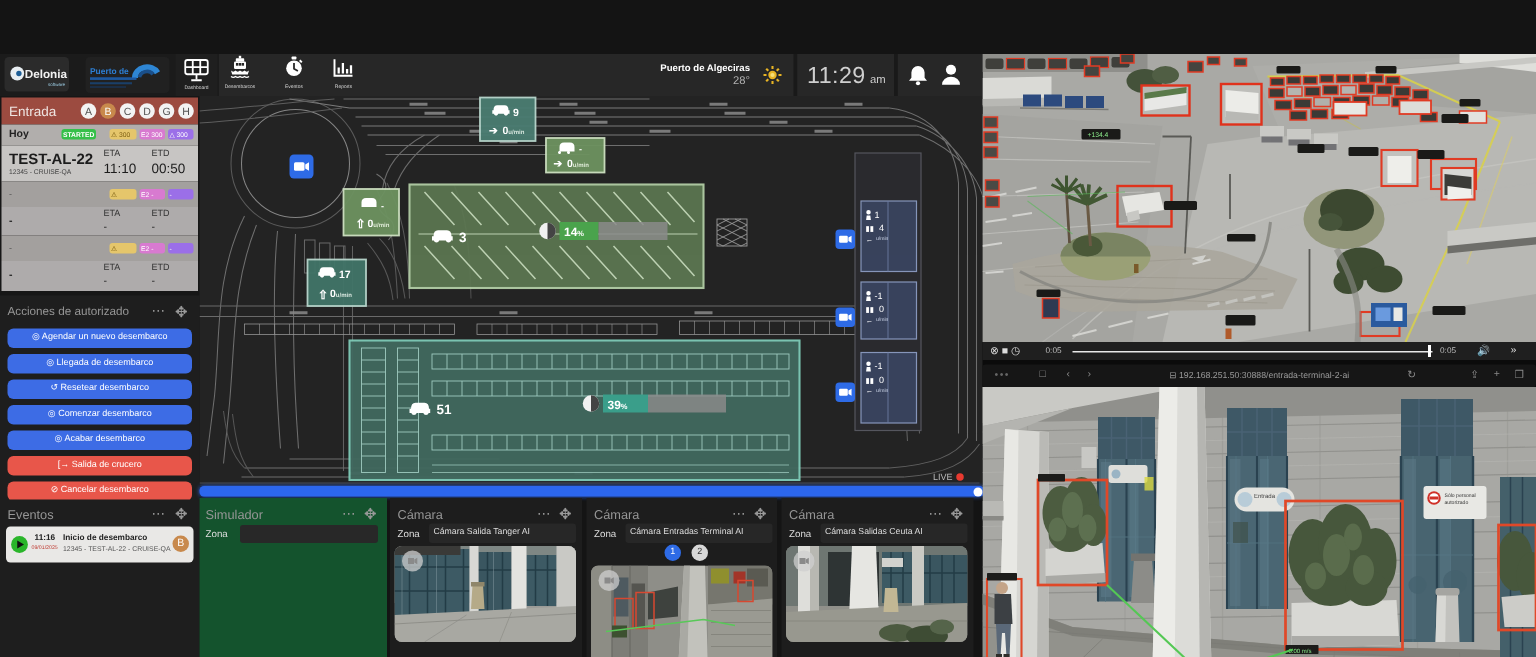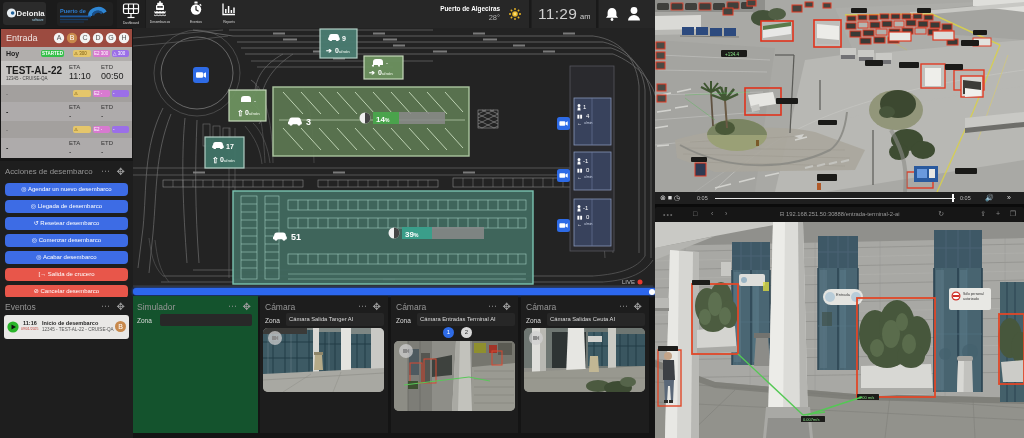--- a/index.html
+++ b/index.html
@@ -1,18 +1,18 @@
 <!DOCTYPE html>
 <html><head>
 <meta charset="utf-8">
 <style>
 * { margin:0; padding:0; box-sizing:border-box; }
 html,body { width:1024px; height:438px; overflow:hidden; background:#141414; font-family:"Liberation Sans", sans-serif; }
 .abs { position:absolute; }
-#stage { position:relative; width:1024px; height:347px; background:#141414; }
+#stage { position:relative; width:1024px; height:347px; background:#141414;margin-top:36px; }
 
 #topbar { left:0; top:0; width:1024px; height:28px; background:#1b1b1b; }
 .tb-block { position:absolute; top:2px; height:24px; border-radius:3px; }
 
 #sidebar { left:0; top:28px; width:133px; height:410px; background:#161616; }
 .term-row { position:absolute; left:1px; width:131px; }
 .chip { display:inline-block; border-radius:2px; font-size:4.5px; color:#fff; padding:0 1px; line-height:7px; height:7px; white-space:nowrap; overflow:hidden; }
 .btn { position:absolute; left:5px; width:123px; height:13px; border-radius:4px; color:#fff; font-size:6px; text-align:center; line-height:13px; }
 .hdr { color:#969696; font-size:8.5px; }
 .hdots { position:absolute; color:#9a9a9a; font-size:9px; letter-spacing:1px; }
@@ -187,21 +187,21 @@
 
     <div class="term-row" style="top:110px;height:20px;background:#aeabab;color:#222;">
       <span class="abs" style="left:5px;top:6px;font-size:7px;font-weight:bold;">-</span>
       <span class="abs" style="left:68px;top:2px;font-size:6px;color:#333;">ETA</span>
       <span class="abs" style="left:68px;top:10px;font-size:7px;">-</span>
       <span class="abs" style="left:100px;top:2px;font-size:6px;color:#333;">ETD</span>
       <span class="abs" style="left:100px;top:10px;font-size:7px;">-</span>
     </div>
 
     <div class="abs" style="left:0;top:133px;width:133px;height:162px;background:#1e1e1e;">
-      <span class="hdr abs" style="left:5px;top:6px;font-size:7.8px;">Acciones de desembarco</span>
+      <span class="hdr abs" style="left:5px;top:6px;font-size:7.8px;">Acciones de autorizado</span>
       <span class="hdots" style="right:22px;top:5px;">⋯</span>
       <span class="hdots" style="right:7px;top:5px;font-size:10px;">✥</span>
       <div class="btn" style="top:22px;background:#3d6ce5;">◎ Agendar un nuevo desembarco</div>
       <div class="btn" style="top:39px;background:#3d6ce5;">◎ Llegada de desembarco</div>
       <div class="btn" style="top:56px;background:#3d6ce5;">↺ Resetear desembarco</div>
       <div class="btn" style="top:73px;background:#3d6ce5;">◎ Comenzar desembarco</div>
       <div class="btn" style="top:90px;background:#3d6ce5;">◎ Acabar desembarco</div>
       <div class="btn" style="top:107px;background:#e8564a;">[→ Salida de crucero</div>
       <div class="btn" style="top:124px;background:#e8564a;">⊘ Cancelar desembarco</div>
     </div>

